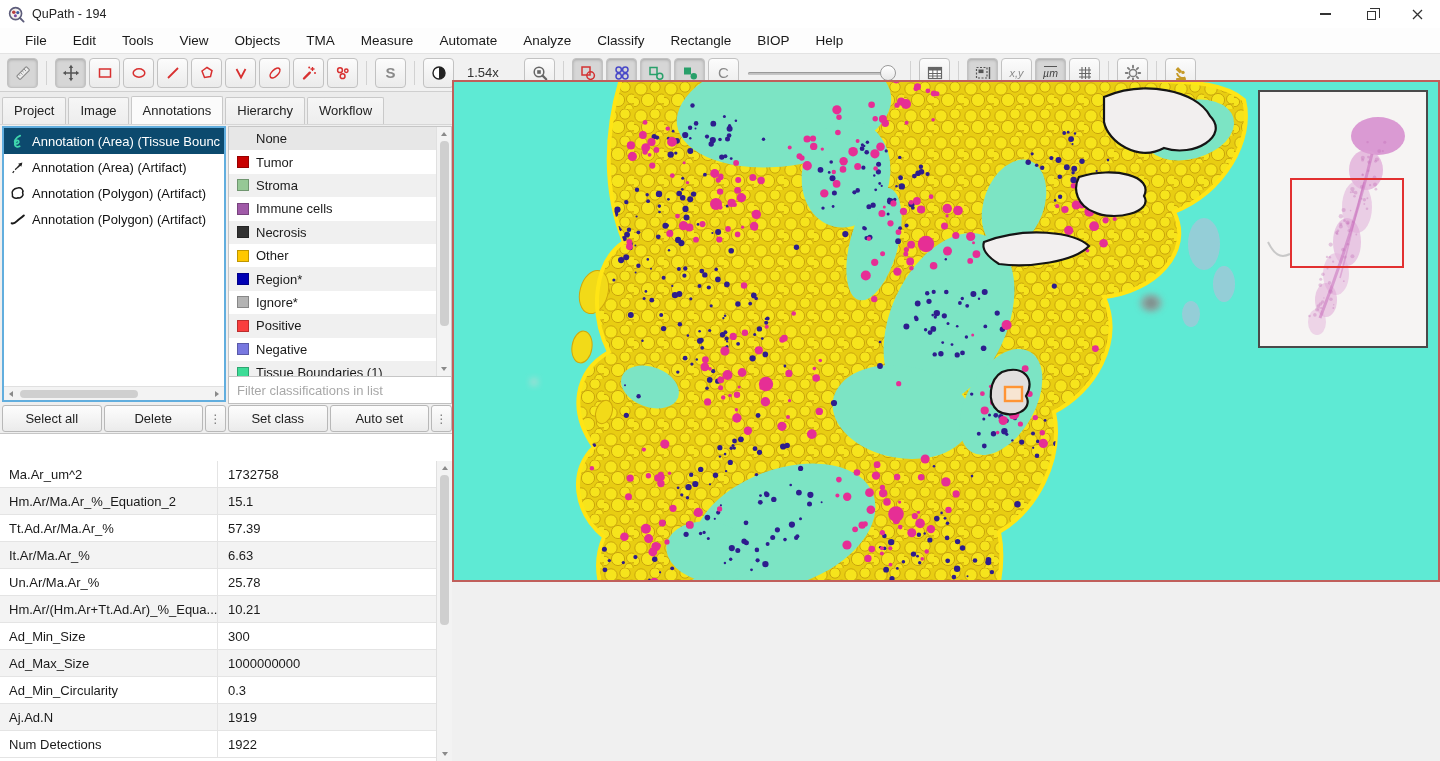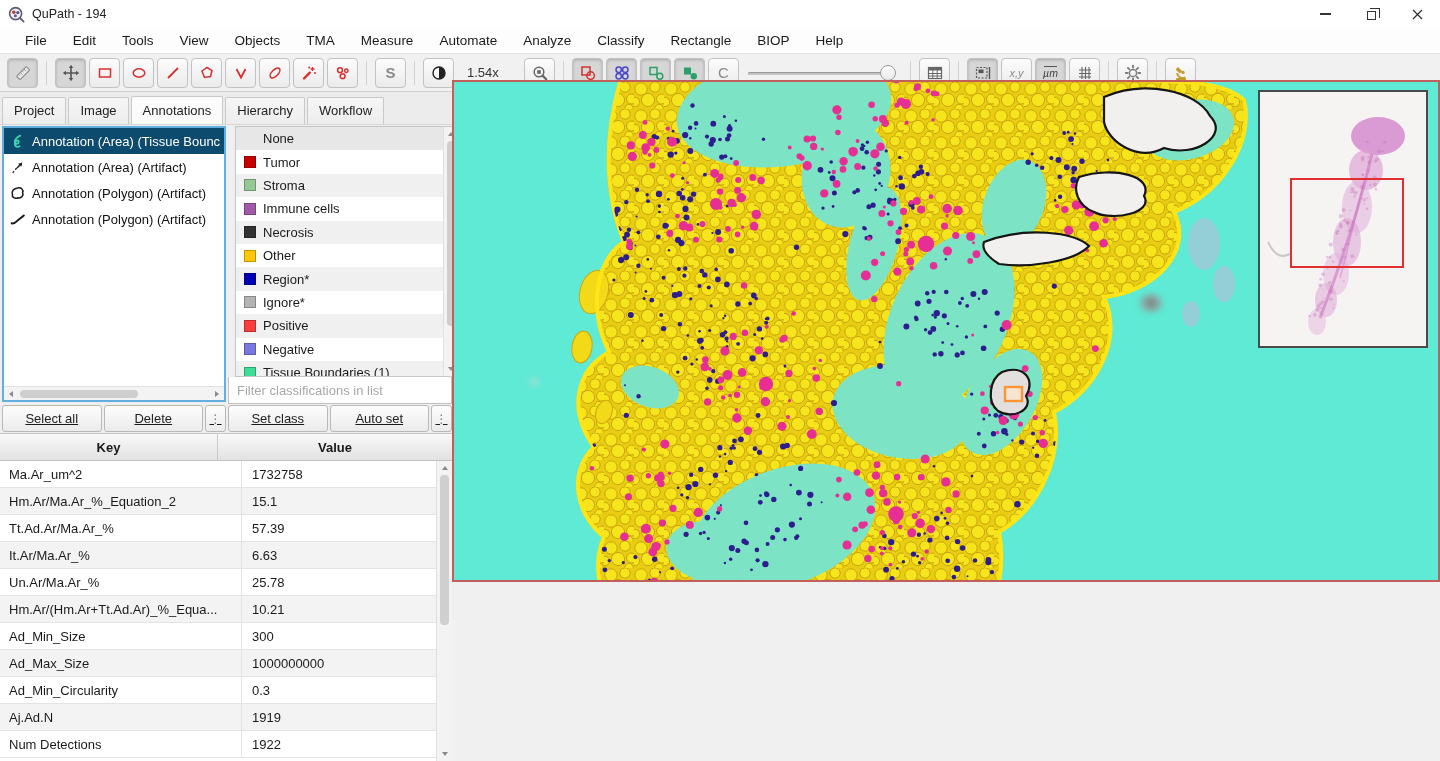--- a/index.html
+++ b/index.html
@@ -50,51 +50,51 @@
   .ann-icon { width:17px; height:17px; flex:none; }
   .hscroll { position:absolute; left:0; right:0; bottom:0; height:14px; background:#f3f3f3; border-top:1px solid #e0e0e0; display:flex; align-items:center; }
   .hs-arrow { width:14px; height:14px; display:flex; align-items:center; justify-content:center; }
   .tri-l { width:0; height:0; border-top:3.5px solid transparent; border-bottom:3.5px solid transparent; border-right:4.5px solid #8a8a8a; }
   .tri-r { width:0; height:0; border-top:3.5px solid transparent; border-bottom:3.5px solid transparent; border-left:4.5px solid #8a8a8a; }
   .tri-u { width:0; height:0; border-left:3.5px solid transparent; border-right:3.5px solid transparent; border-bottom:4.5px solid #8a8a8a; }
   .tri-d { width:0; height:0; border-left:3.5px solid transparent; border-right:3.5px solid transparent; border-top:4.5px solid #8a8a8a; }
   .hs-thumb { height:8px; width:118px; background:#cfcfcf; border-radius:4px; margin-left:2px; }
   .hs-spacer { flex:1; }
 
-  .class-list { position:absolute; left:235px; top:34px; width:224px; height:251px; background:#ffffff; border:1px solid #c6c6c6; }
+  .class-list { position:absolute; left:228px; top:34px; width:224px; height:251px; background:#ffffff; border:1px solid #c6c6c6; }
   .class-rows { position:absolute; inset:0 15px 0 0; overflow:hidden; }
   .class-row { height:23.4px; display:flex; align-items:center; gap:7px; padding-left:8px; font-size:13px; background:#fff; }
   .class-row:nth-of-type(odd) { background:#f0f0f0; }
   .class-row:nth-of-type(1) { background:#e7e7e7; }
   .swatch { width:12px; height:12px; flex:none; border:1px solid rgba(0,0,0,.25); }
   .vscroll { position:absolute; right:0; top:0; bottom:0; width:15px; background:#f3f3f3; border-left:1px solid #e0e0e0; display:flex; flex-direction:column; align-items:center; }
   .vs-arrow { height:14px; width:15px; display:flex; align-items:center; justify-content:center; flex:none; }
   .vs-thumb { width:9px; background:#cfcfcf; border-radius:4px; }
   .vs-spacer { flex:1; }
 
   .filter-box { position:absolute; left:228px; top:285px; width:224px; height:27px; }
   .filter-box input { width:100%; height:100%; border:1px solid #c0c0c0; border-top:none; font-size:13px; padding:0 8px; font-family:inherit; color:#333; background:#fff; outline:none; }
   .filter-box input::placeholder { color:#a8a8a8; }
 
-  .btn-row { position:absolute; top:313px; height:27px; display:flex; gap:2px;text-decoration:underline; }
+  .btn-row { position:absolute; top:313px; height:27px; display:flex; gap:2px; }
   .btn-row.left { left:2px; width:224px; }
   .btn-row.right { left:228px; width:224px; }
   .pbtn { flex:1; font-size:13px; color:#222; background:linear-gradient(#fdfdfd,#ebebeb); border:1px solid #b8b8b8; border-radius:3px; display:flex; align-items:center; justify-content:center; font-family:inherit; }
   .pbtn.more { flex:none; width:21px; color:#777; font-size:12px; }
 
   
   .meas-table { position:absolute; left:0; top:341px; width:452px; bottom:0; background:#fff; border-top:1px solid #c6c6c6; overflow:hidden; }
   .thead { display:flex; height:27px; background:linear-gradient(#f8f8f8,#e2e2e2); border-bottom:1px solid #c2c2c2; font-weight:bold; font-size:13px; }
   .th { display:flex; align-items:center; justify-content:center; }
   .th.key { width:218px; border-right:1px solid #c9c9c9; }
   .th.val { flex:1; }
   .trows { position:absolute; inset:27px 16px 0 0; overflow:hidden; }
   .trow { display:flex; height:27px; border-bottom:1px solid #e4e4e4; font-size:13px; background:#fff; }
   .trow:nth-of-type(even) { background:#f3f3f3; }
-  .tkey { width:242px; padding-left:9px; display:flex; align-items:center; border-right:1px solid #e4e4e4; white-space:nowrap; overflow:hidden; }
+  .tkey { width:218px; padding-left:9px; display:flex; align-items:center; border-right:1px solid #e4e4e4; white-space:nowrap; overflow:hidden; }
   .tval { flex:1; padding-left:10px; display:flex; align-items:center; white-space:nowrap; overflow:hidden; }
   .tv-scroll { position:absolute; right:0; top:27px; bottom:0; width:16px; background:#f3f3f3; border-left:1px solid #e0e0e0; display:flex; flex-direction:column; align-items:center; }
 
   
   .viewer { position:absolute; left:452px; top:80px; width:988px; height:502px; border:2px solid #c05f5b; background:#5eead4; overflow:hidden; }
   .viewer svg.scene { position:absolute; left:0; top:0; }
   .overview { position:absolute; right:10px; top:8px; width:170px; height:258px; background:#f6f4f3; border:2px solid #4a4a4a; }
   .view-rect { position:absolute; left:30px; top:86px; width:114px; height:90px; border:2px solid #e23030; }
 
   svg { display:block; }
@@ -477,24 +477,20 @@
     <button class="pbtn">Delete</button>
     <button class="pbtn more">⋮</button>
   </div>
   <div class="btn-row right">
     <button class="pbtn">Set class</button>
     <button class="pbtn">Auto set</button>
     <button class="pbtn more">⋮</button>
   </div>
 
   <div class="meas-table">
-    <div class="thead">
-      <div class="th key">Key</div>
-      <div class="th val">Value</div>
-    </div>
     <div class="trows">
 
         <div class="trow">
           <div class="tkey">Ma.Ar_um^2</div>
           <div class="tval">1732758</div>
         </div>
 
         <div class="trow">
           <div class="tkey">Hm.Ar/Ma.Ar_%_Equation_2</div>
           <div class="tval">15.1</div>

